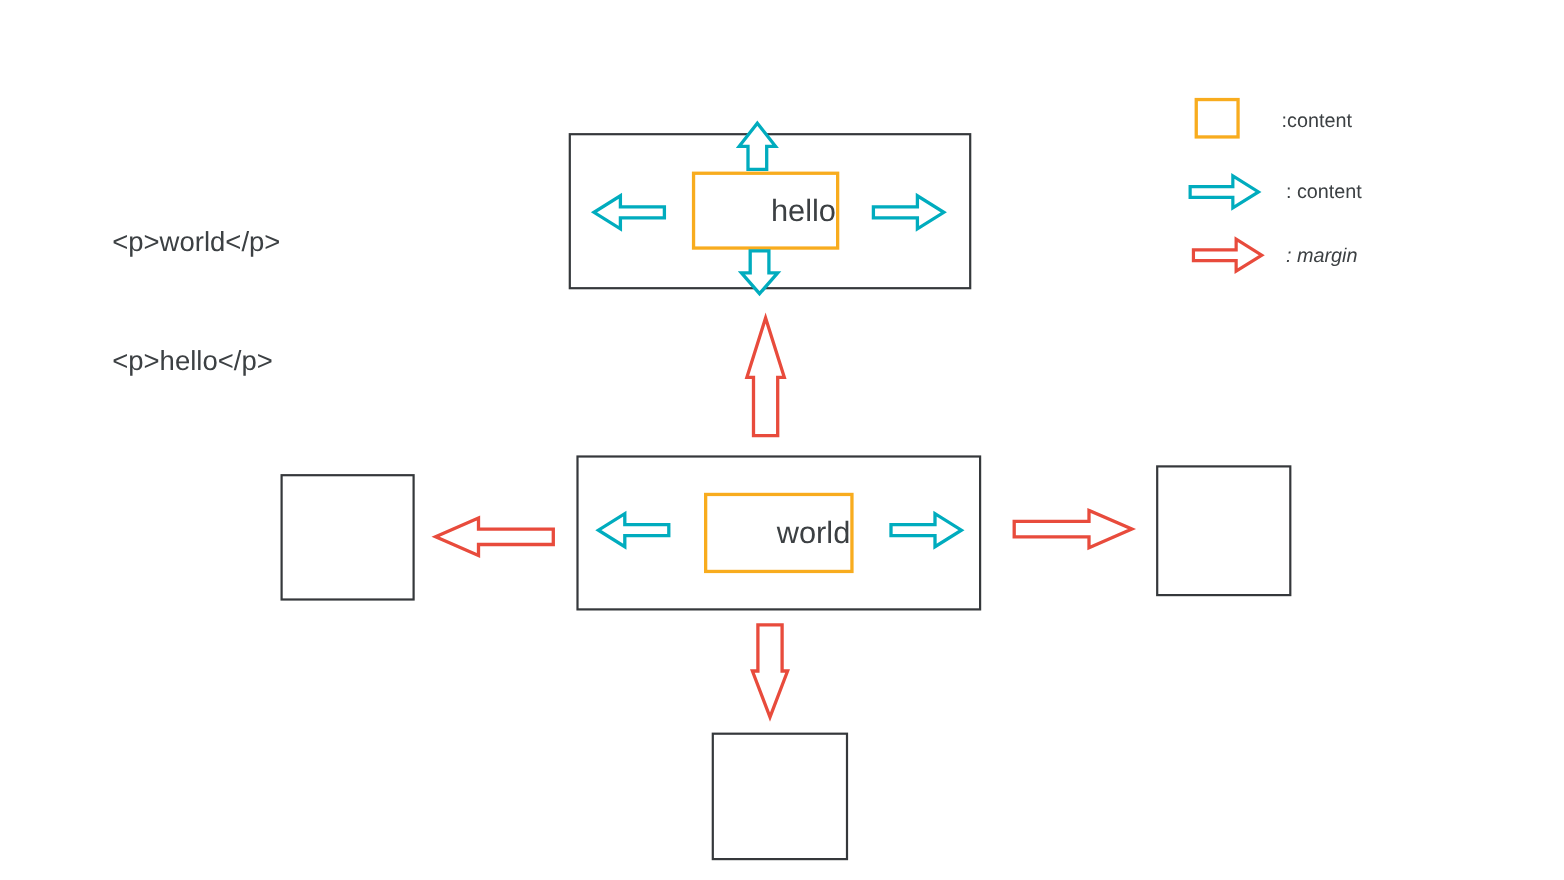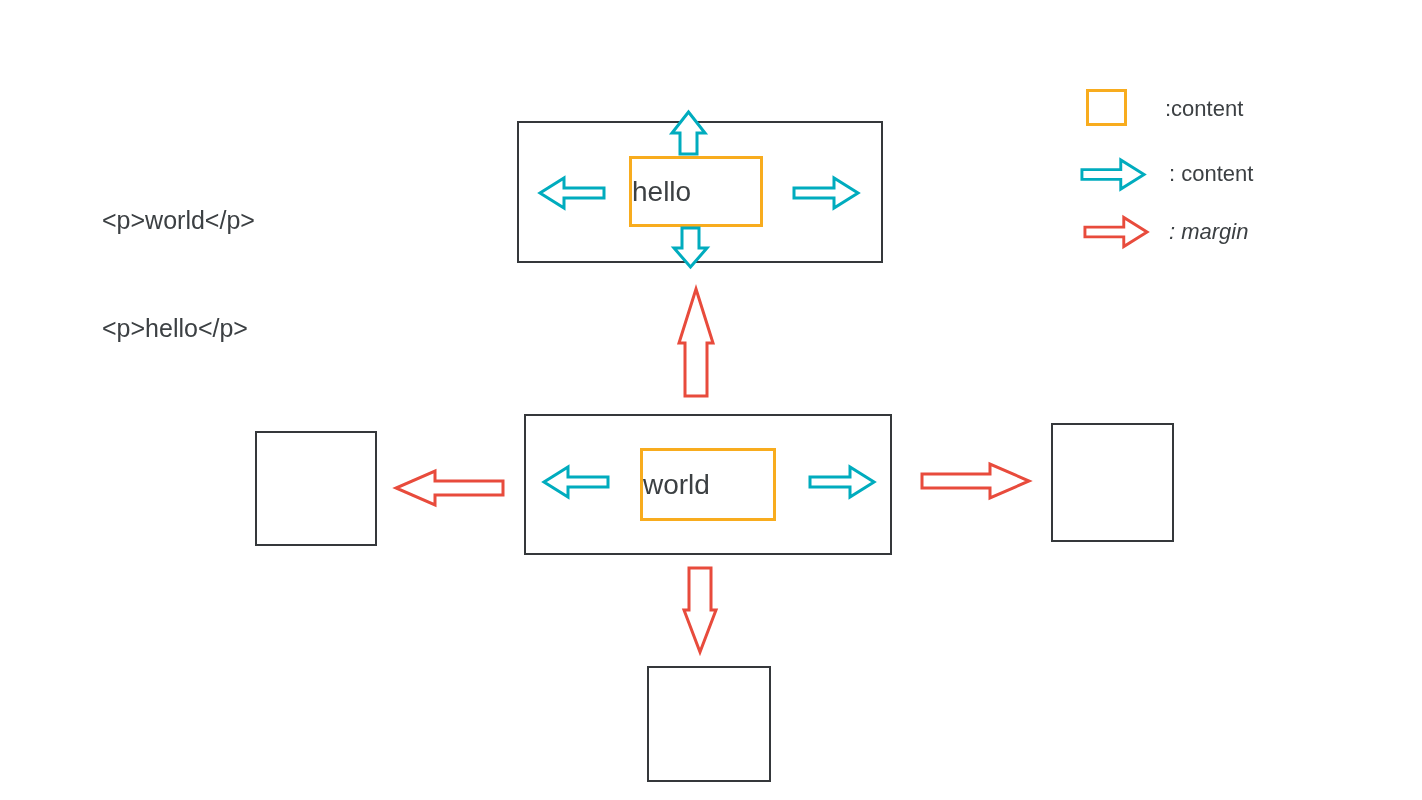--- a/index.html
+++ b/index.html
@@ -31,21 +31,21 @@
     background: #ffffff;
     box-sizing: border-box;
     z-index: 1;
   }
   .content-box {
     border: 3px solid var(--content);
     background: #ffffff;
     box-sizing: border-box;
     display: flex;
     align-items: center;
-    justify-content: flex-start;
+    justify-content: flex-end;
     font-size: 28px;
     color: var(--text);
     z-index: 2;
   }
   .square {
     border: 2px solid var(--box_border);
     background: #ffffff;
     box-sizing: border-box;
   }
 
@@ -61,21 +61,21 @@
   .flip-y { transform: scaleY(-1); }
 
   .legend-swatch {
     left: 1086px; top: 89px;
     width: 41px; height: 37px;
     border: 3px solid var(--content);
     box-sizing: border-box;
     background: #ffffff;
   }
   .legend-label {
-    font-size: 22px;
+    font-size: 18px;
     line-height: 30px;
     color: var(--text);
     white-space: pre;
     text-align: center;
   }
 </style>
 </head>
 <body>
 
 <div class="canvas">

